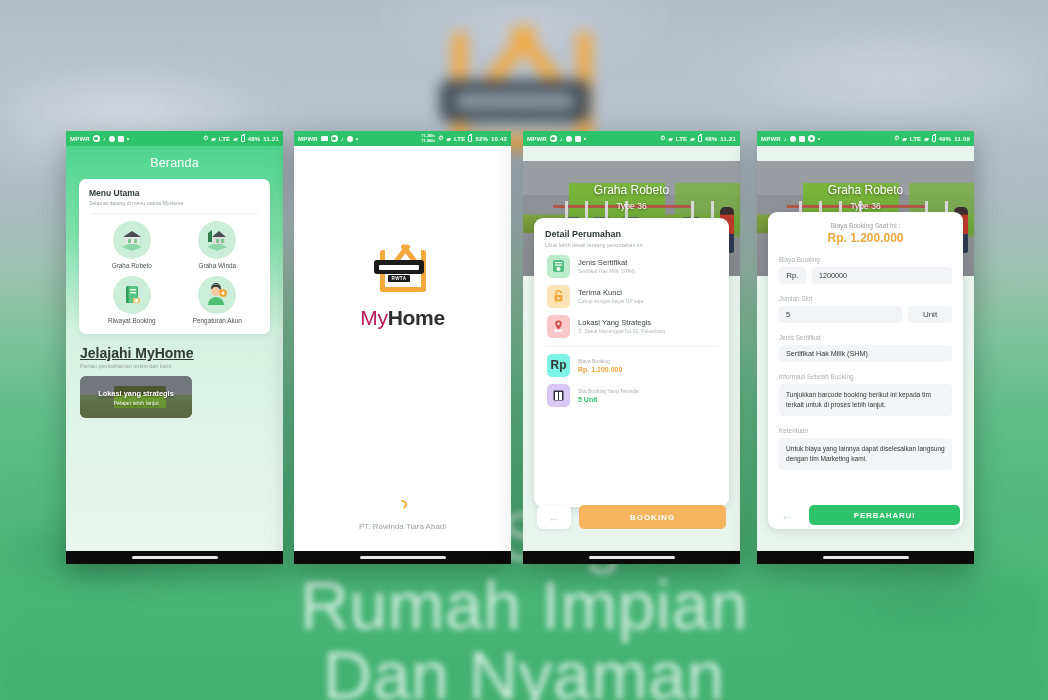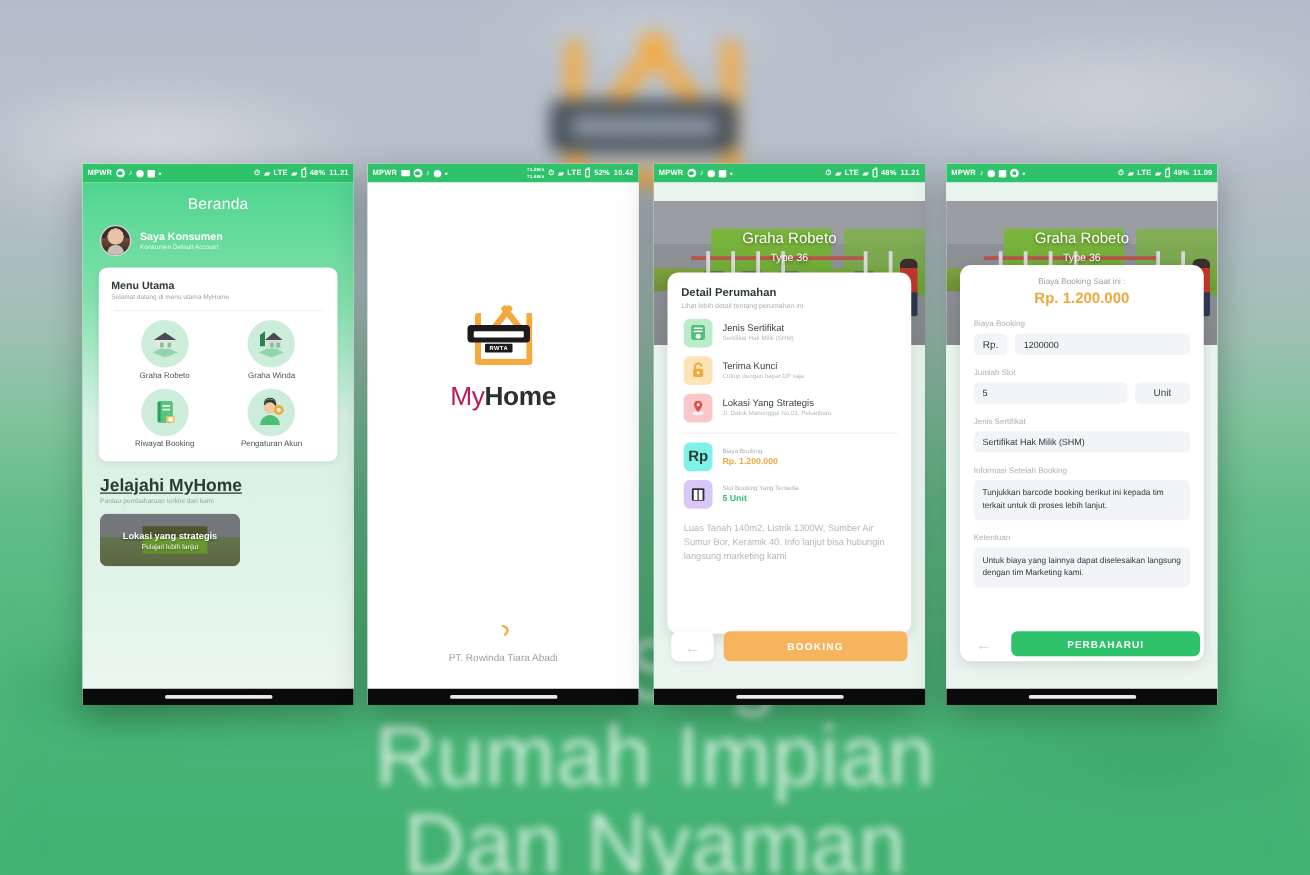--- a/index.html
+++ b/index.html
@@ -287,27 +287,20 @@
       <span class="sig">▰</span>
       <span class="batt"></span>
       <span>48%</span>
       <span>11.21</span>
     </div>
   </div>
 
   <div class="p1-body">
     <div class="p1-title">Beranda</div>
 
-    <div class="profile">
-      <div class="avatar"></div>
-      <div>
-        <div class="p-name">Saya Konsumen</div>
-        <div class="p-sub">Konsumen Default Account</div>
-      </div>
-    </div>
 
 
     <div class="card menu-card">
       <div class="menu-title">Menu Utama</div>
       <div class="menu-sub">Selamat datang di menu utama MyHome</div>
       <div class="menu-div"></div>
       <div class="grid">
         <div class="grid-item">
           <div class="ic-circle">
             <svg width="26" height="22" viewBox="0 0 26 22">
@@ -529,21 +522,20 @@
               <rect x="3" y="3" width="3" height="8" fill="#fff"></rect>
               <rect x="7" y="3" width="3" height="8" fill="#fff"></rect>
             </svg>
         </div>
         <div>
           <div class="dlabel">Slot Booking Yang Tersedia</div>
           <div class="dsub val-g">5 Unit</div>
         </div>
       </div>
 
-      <div class="desc">Luas Tanah 140m2, Listrik 1300W, Sumber Air Sumur Bor, Keramik 40. Info lanjut bisa hubungin langsung marketing kami</div>
     </div>
 
     <div class="p3-foot">
       <div class="back-btn">←</div>
       <div class="book-btn">BOOKING</div>
     </div>
   </div>
   <div class="navbar">
       <div class="pill"></div>
     </div>

